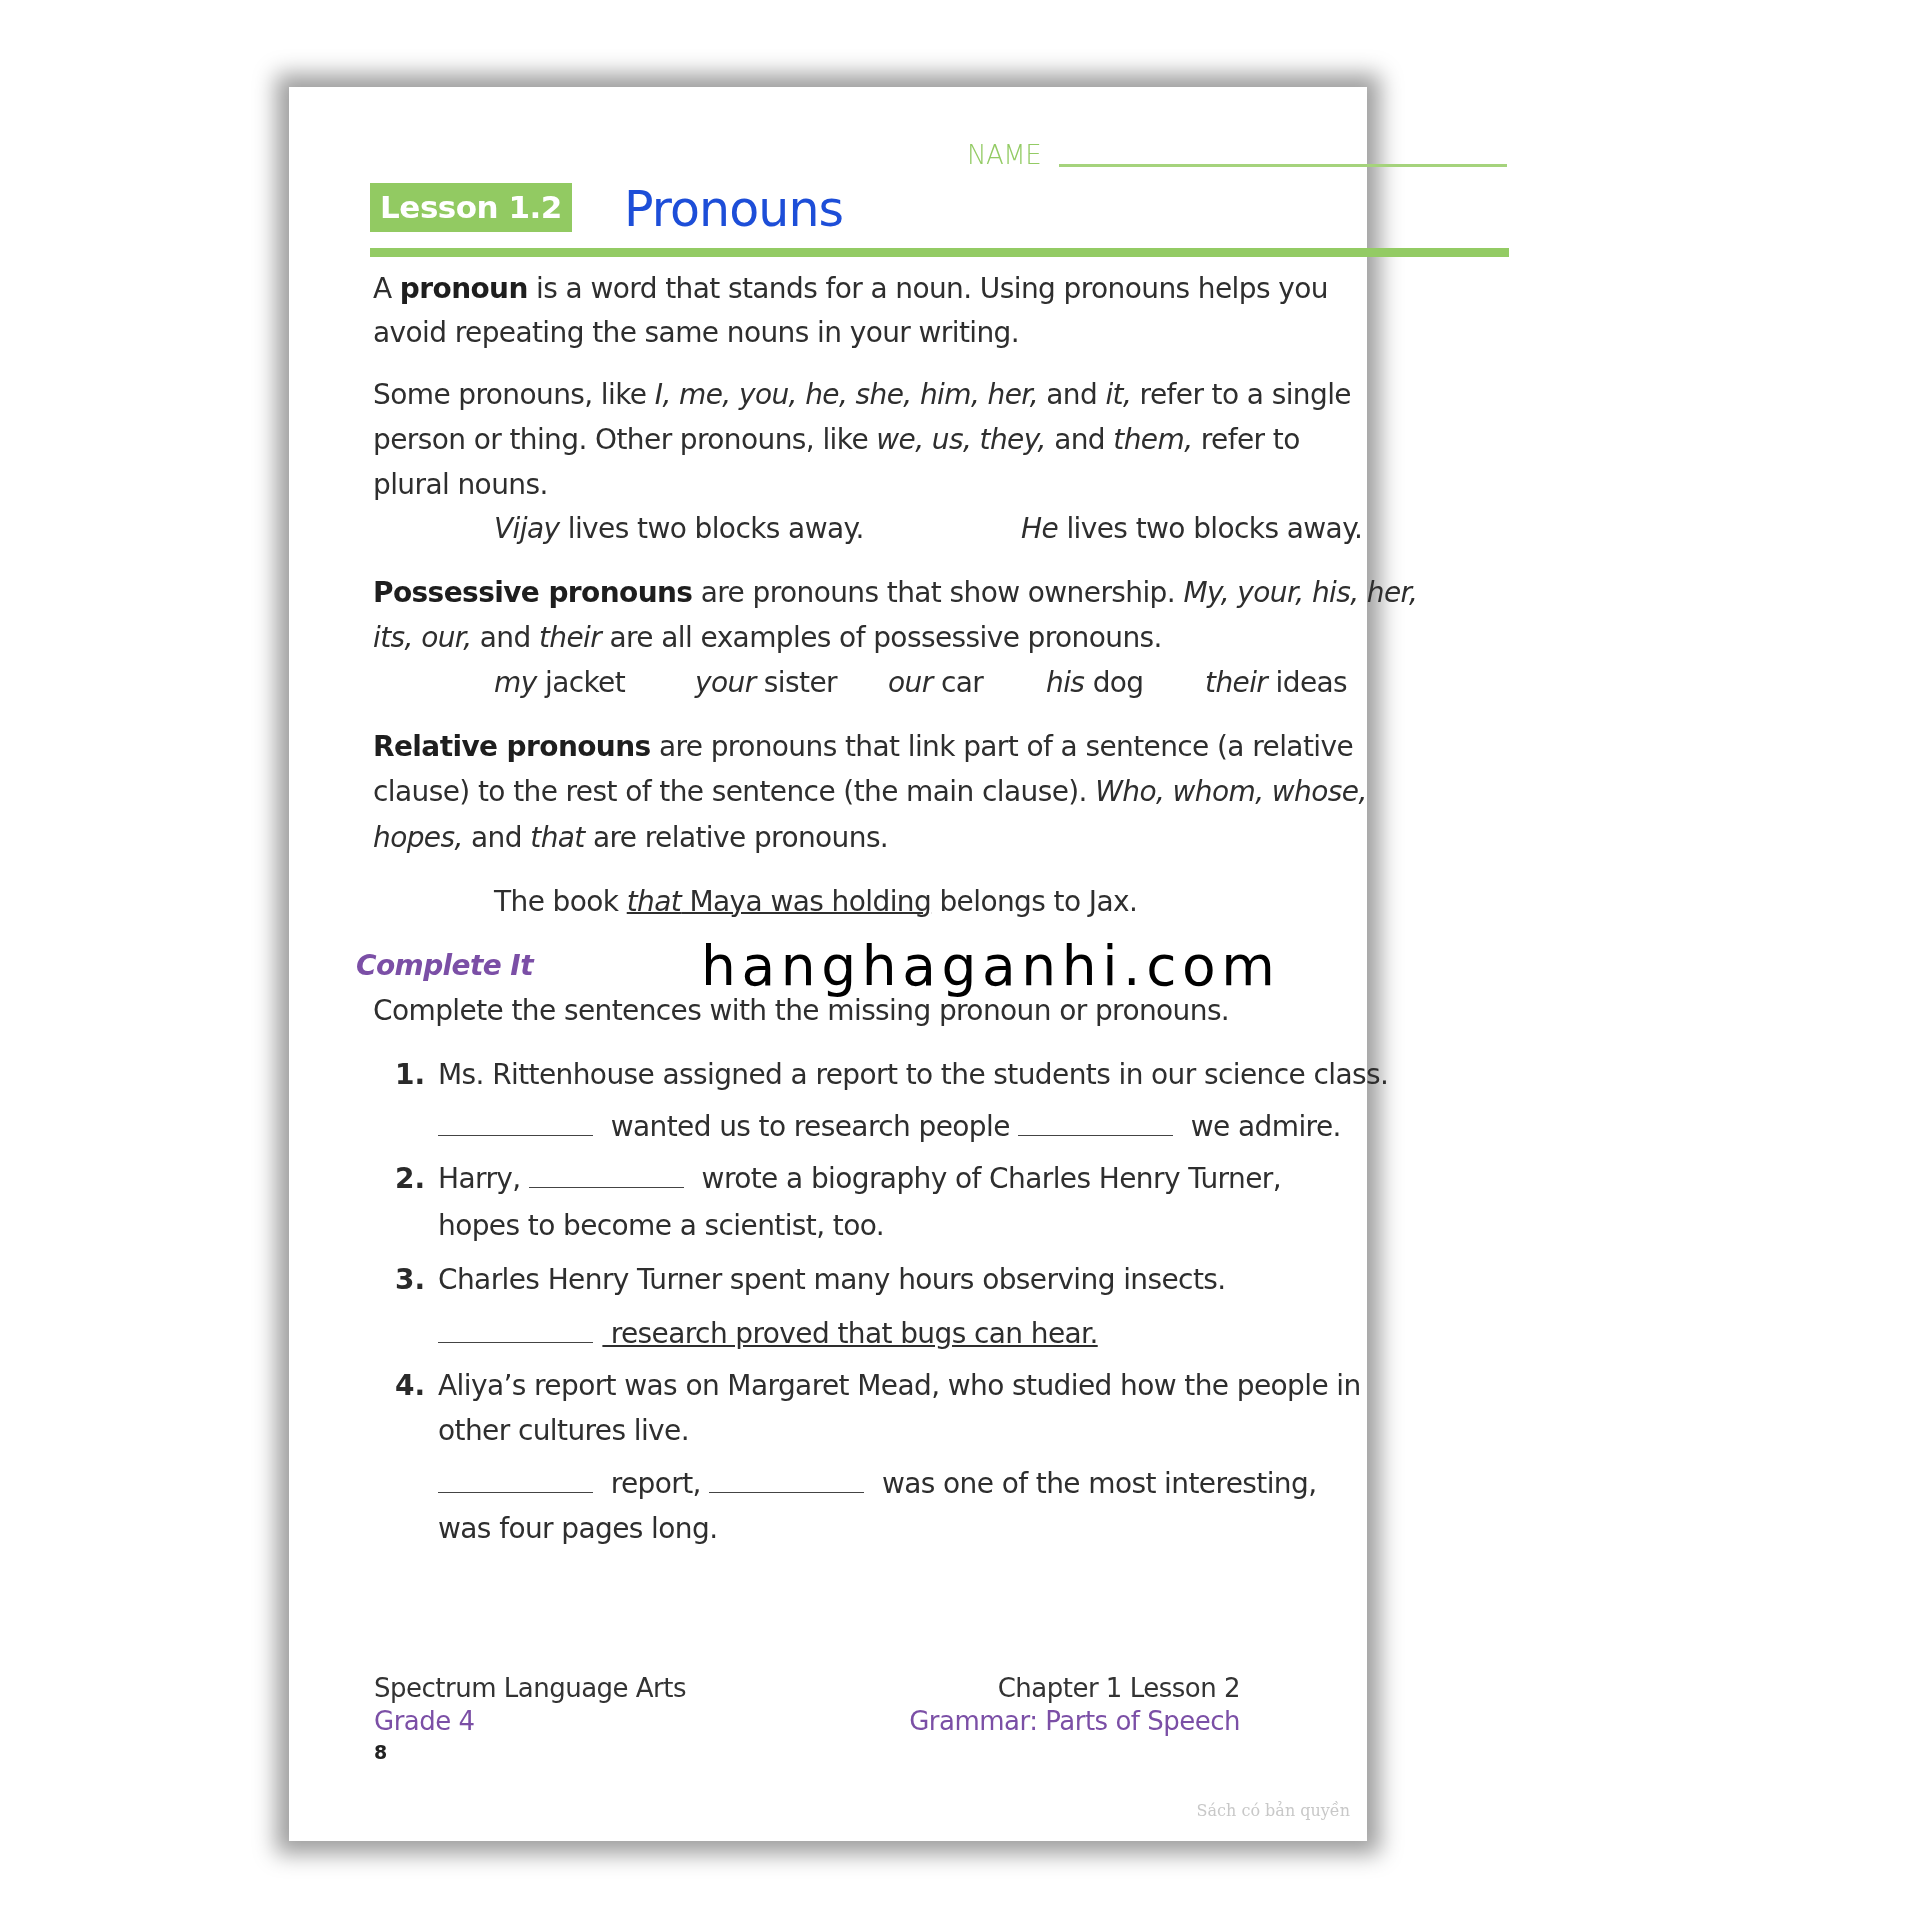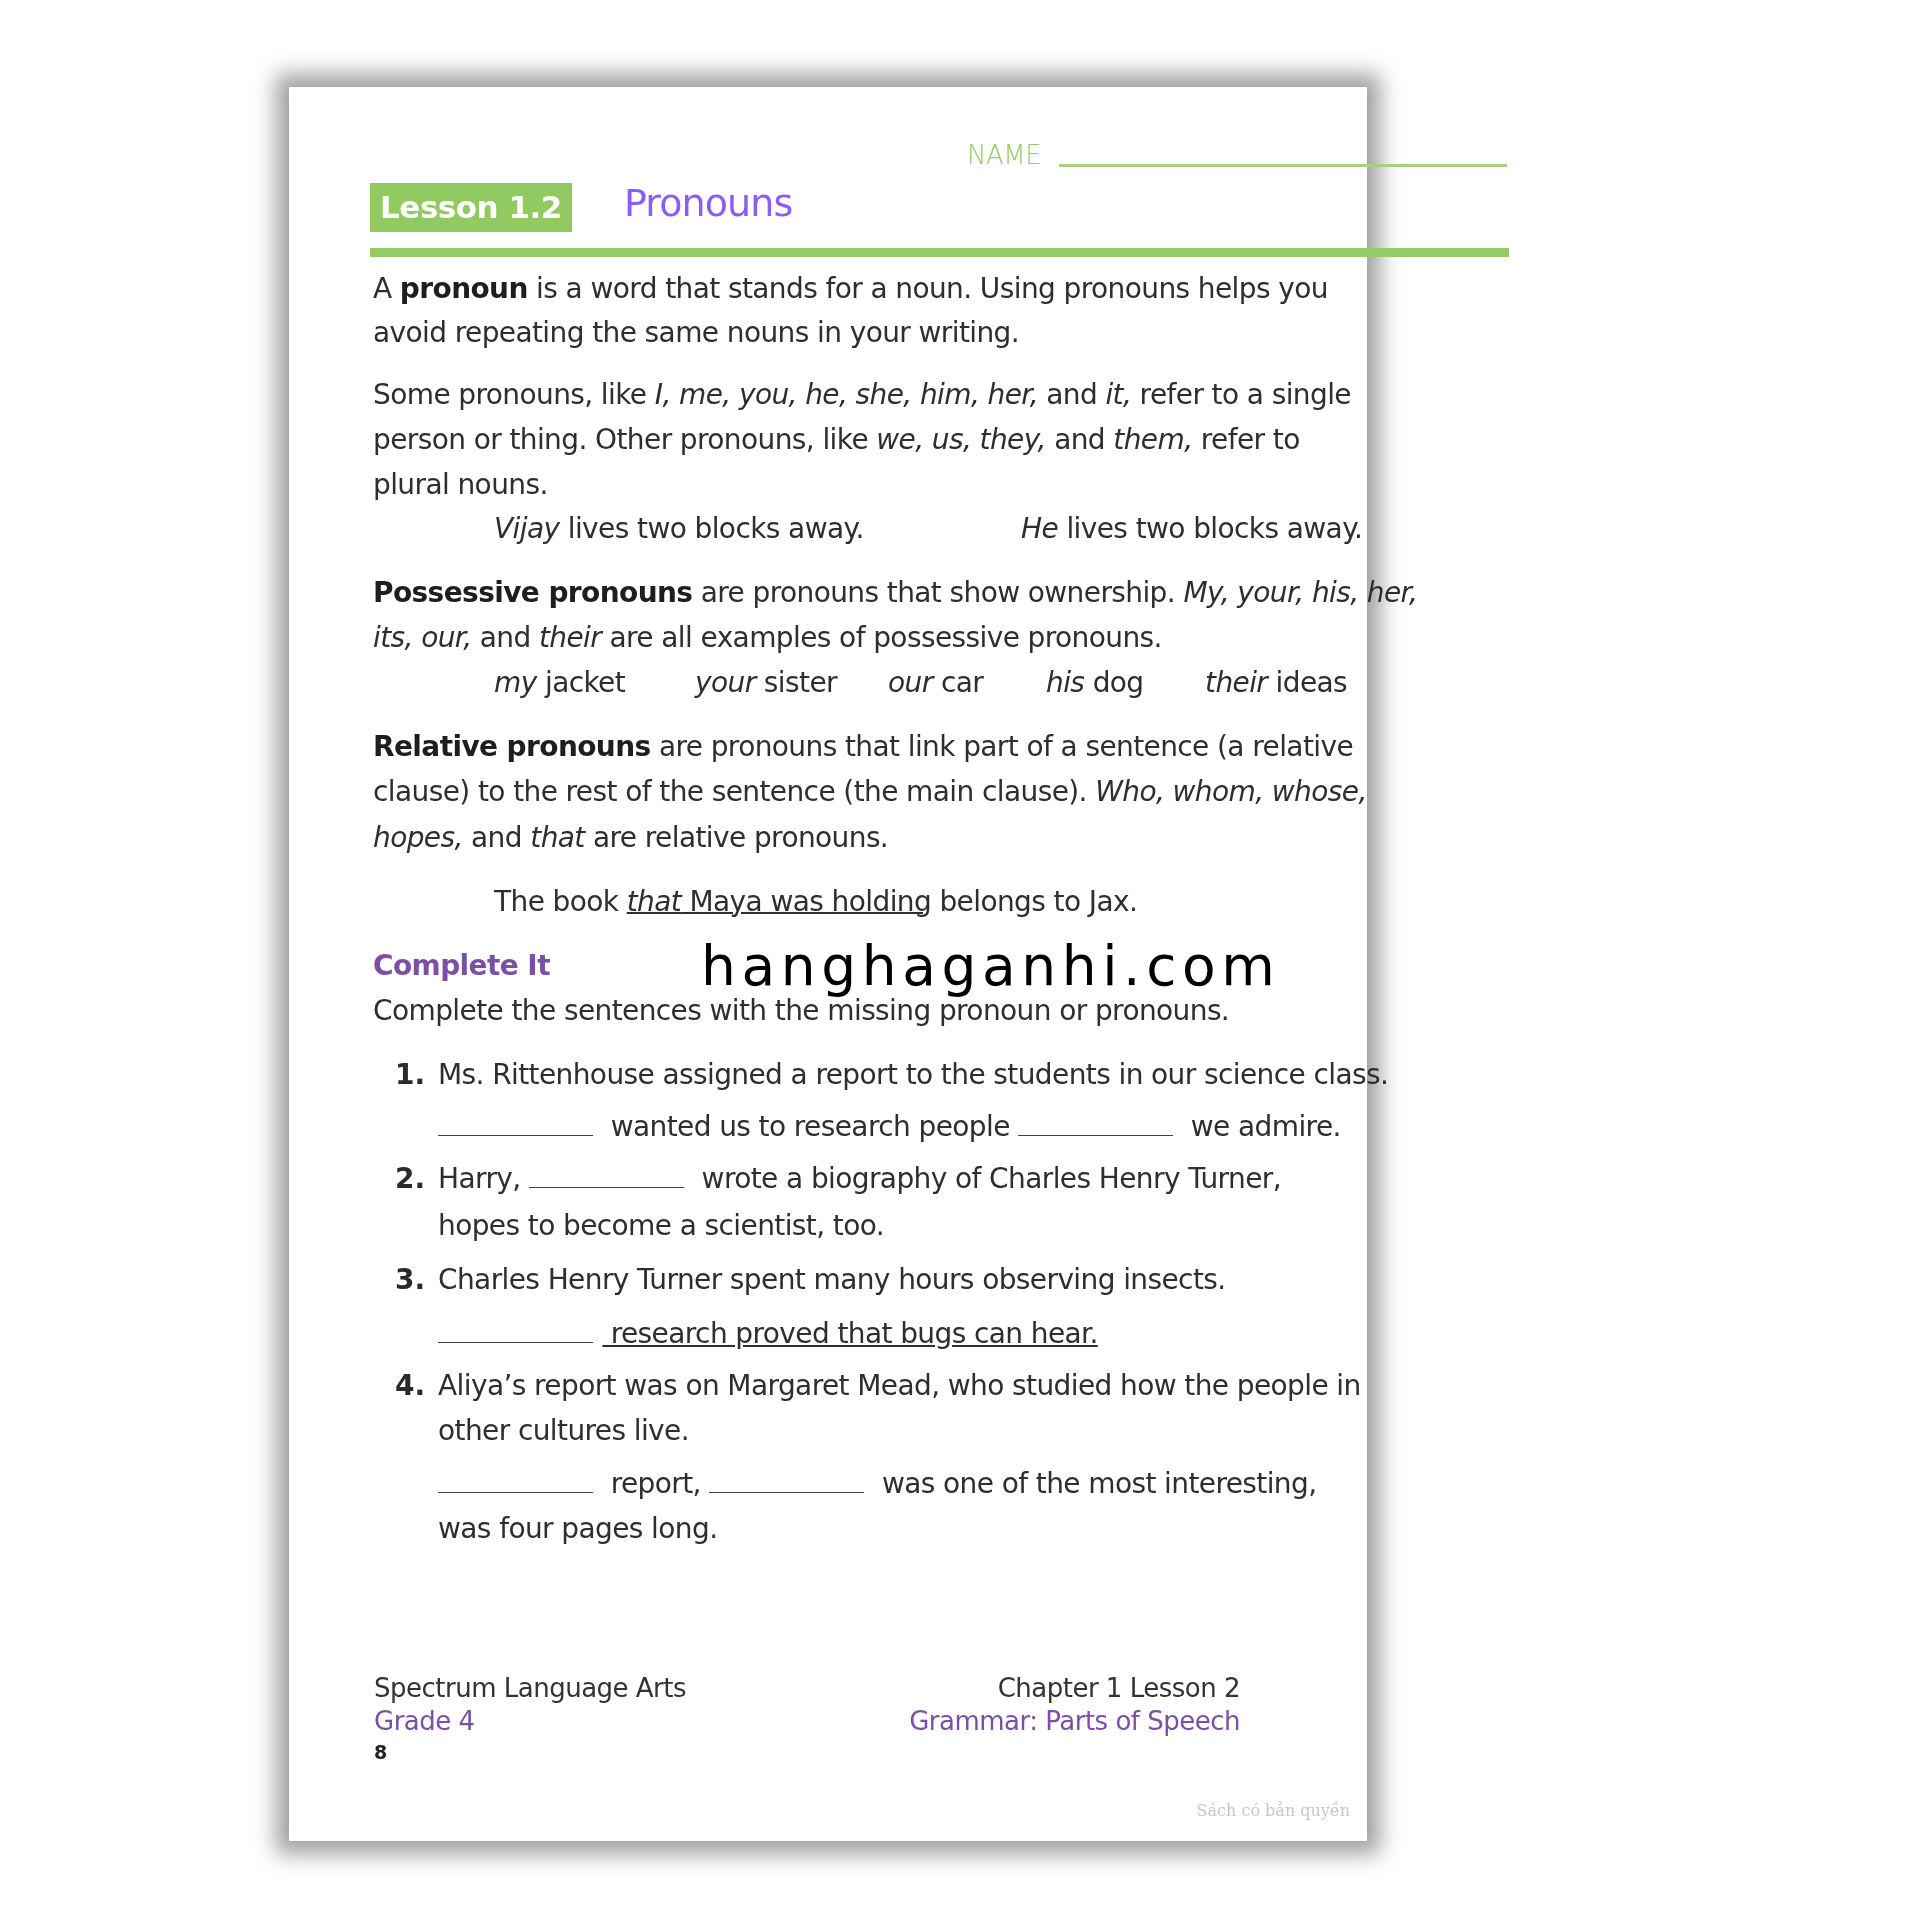--- a/index.html
+++ b/index.html
@@ -6,21 +6,21 @@
   body { width:1928px; height:1928px; background:#ffffff; position:relative; overflow:hidden;
          font-family:"DejaVu Sans", sans-serif; color:#2b2b2b; }
   .page { position:absolute; left:289px; top:87px; width:1078px; height:1754px; background:#fff;
           box-shadow: 0 0 21px 13px rgba(0,0,0,0.38); }
   .abs { position:absolute; white-space:nowrap; }
   .green { color:#93cb64; }
   .name-label { left:678px; top:53px; font-size:26px; font-weight:300; letter-spacing:-0.5px; }
   .name-line { position:absolute; left:770px; top:77px; width:448px; height:2.8px; background:#a5d37c; }
   .badge { position:absolute; left:81px; top:96px; width:202px; height:49px; background:#92ca62;
            color:#fff; font-weight:bold; font-size:31px; line-height:49px; text-align:center; letter-spacing:-0.5px; }
-  .title { left:335px; top:94px; font-size:38px; color:#8b5cf6; letter-spacing:-0.9px; }
+  .title { left:335px; top:94px; font-size:49px; color:#1d4ed8; letter-spacing:-0.9px; }
   .rule { position:absolute; left:81px; top:161px; width:1139px; height:8.5px; background:#93cb64; }
   .t { font-size:28px; letter-spacing:-0.6px; color:#2e2e2e; }
   b { font-weight:bold; color:#1e1e1e; }
   i { font-style:italic; }
   u { text-decoration:underline; text-decoration-thickness:1.9px; }
   .num { font-weight:bold; font-size:28px; color:#2a2a2a; }
   .blank { display:inline-block; width:155px; border-bottom:1.9px solid #444; height:22.6px; vertical-align:baseline; margin-right:9.4px; }
   .section-head { font-weight:bold; font-size:28px; color:#7b4fa6; letter-spacing:-0.6px; }
   .watermark { left:412px; top:847px; font-size:55px; color:#000; letter-spacing:5.6px; font-family:"DejaVu Sans", sans-serif; }
   .footer-l { font-size:26px; color:#333; letter-spacing:-0.5px; }
@@ -76,21 +76,21 @@
   <div class="abs t" style="left:84px; top:688px;">
     <span>clause) to the rest of the sentence (the main clause). </span><i>Who, whom, whose,</i>
   </div>
   <div class="abs t" style="left:84px; top:734px;">
     <i>hopes,</i><span> and </span><i>that</i><span> are relative pronouns.</span>
   </div>
   <div class="abs t" style="left:205px; top:798px;">
     <span>The book </span><u><i>that</i><span> Maya was holding</span></u><span> belongs to Jax.</span>
   </div>
 
-  <div class="abs section-head" style="left:84px; top:862px;">Complete It</div>
+  <div class="abs section-head" style="left:67px; top:862px;font-style:italic;">Complete It</div>
   <div class="abs t" style="left:84px; top:907px;">Complete the sentences with the missing pronoun or pronouns.</div>
 
   <div class="abs num" style="left:106px; top:971px;">1.</div>
   <div class="abs t" style="left:149px; top:971px;">Ms. Rittenhouse assigned a report to the students in our science class.</div>
   <div class="abs t" style="left:149px; top:1023px;">
     <span class="blank"></span><span> wanted us to research people </span><span class="blank" style="margin-left:0"></span><span> we admire.</span>
   </div>
 
   <div class="abs num" style="left:106px; top:1075px;">2.</div>
   <div class="abs t" style="left:149px; top:1075px;">

